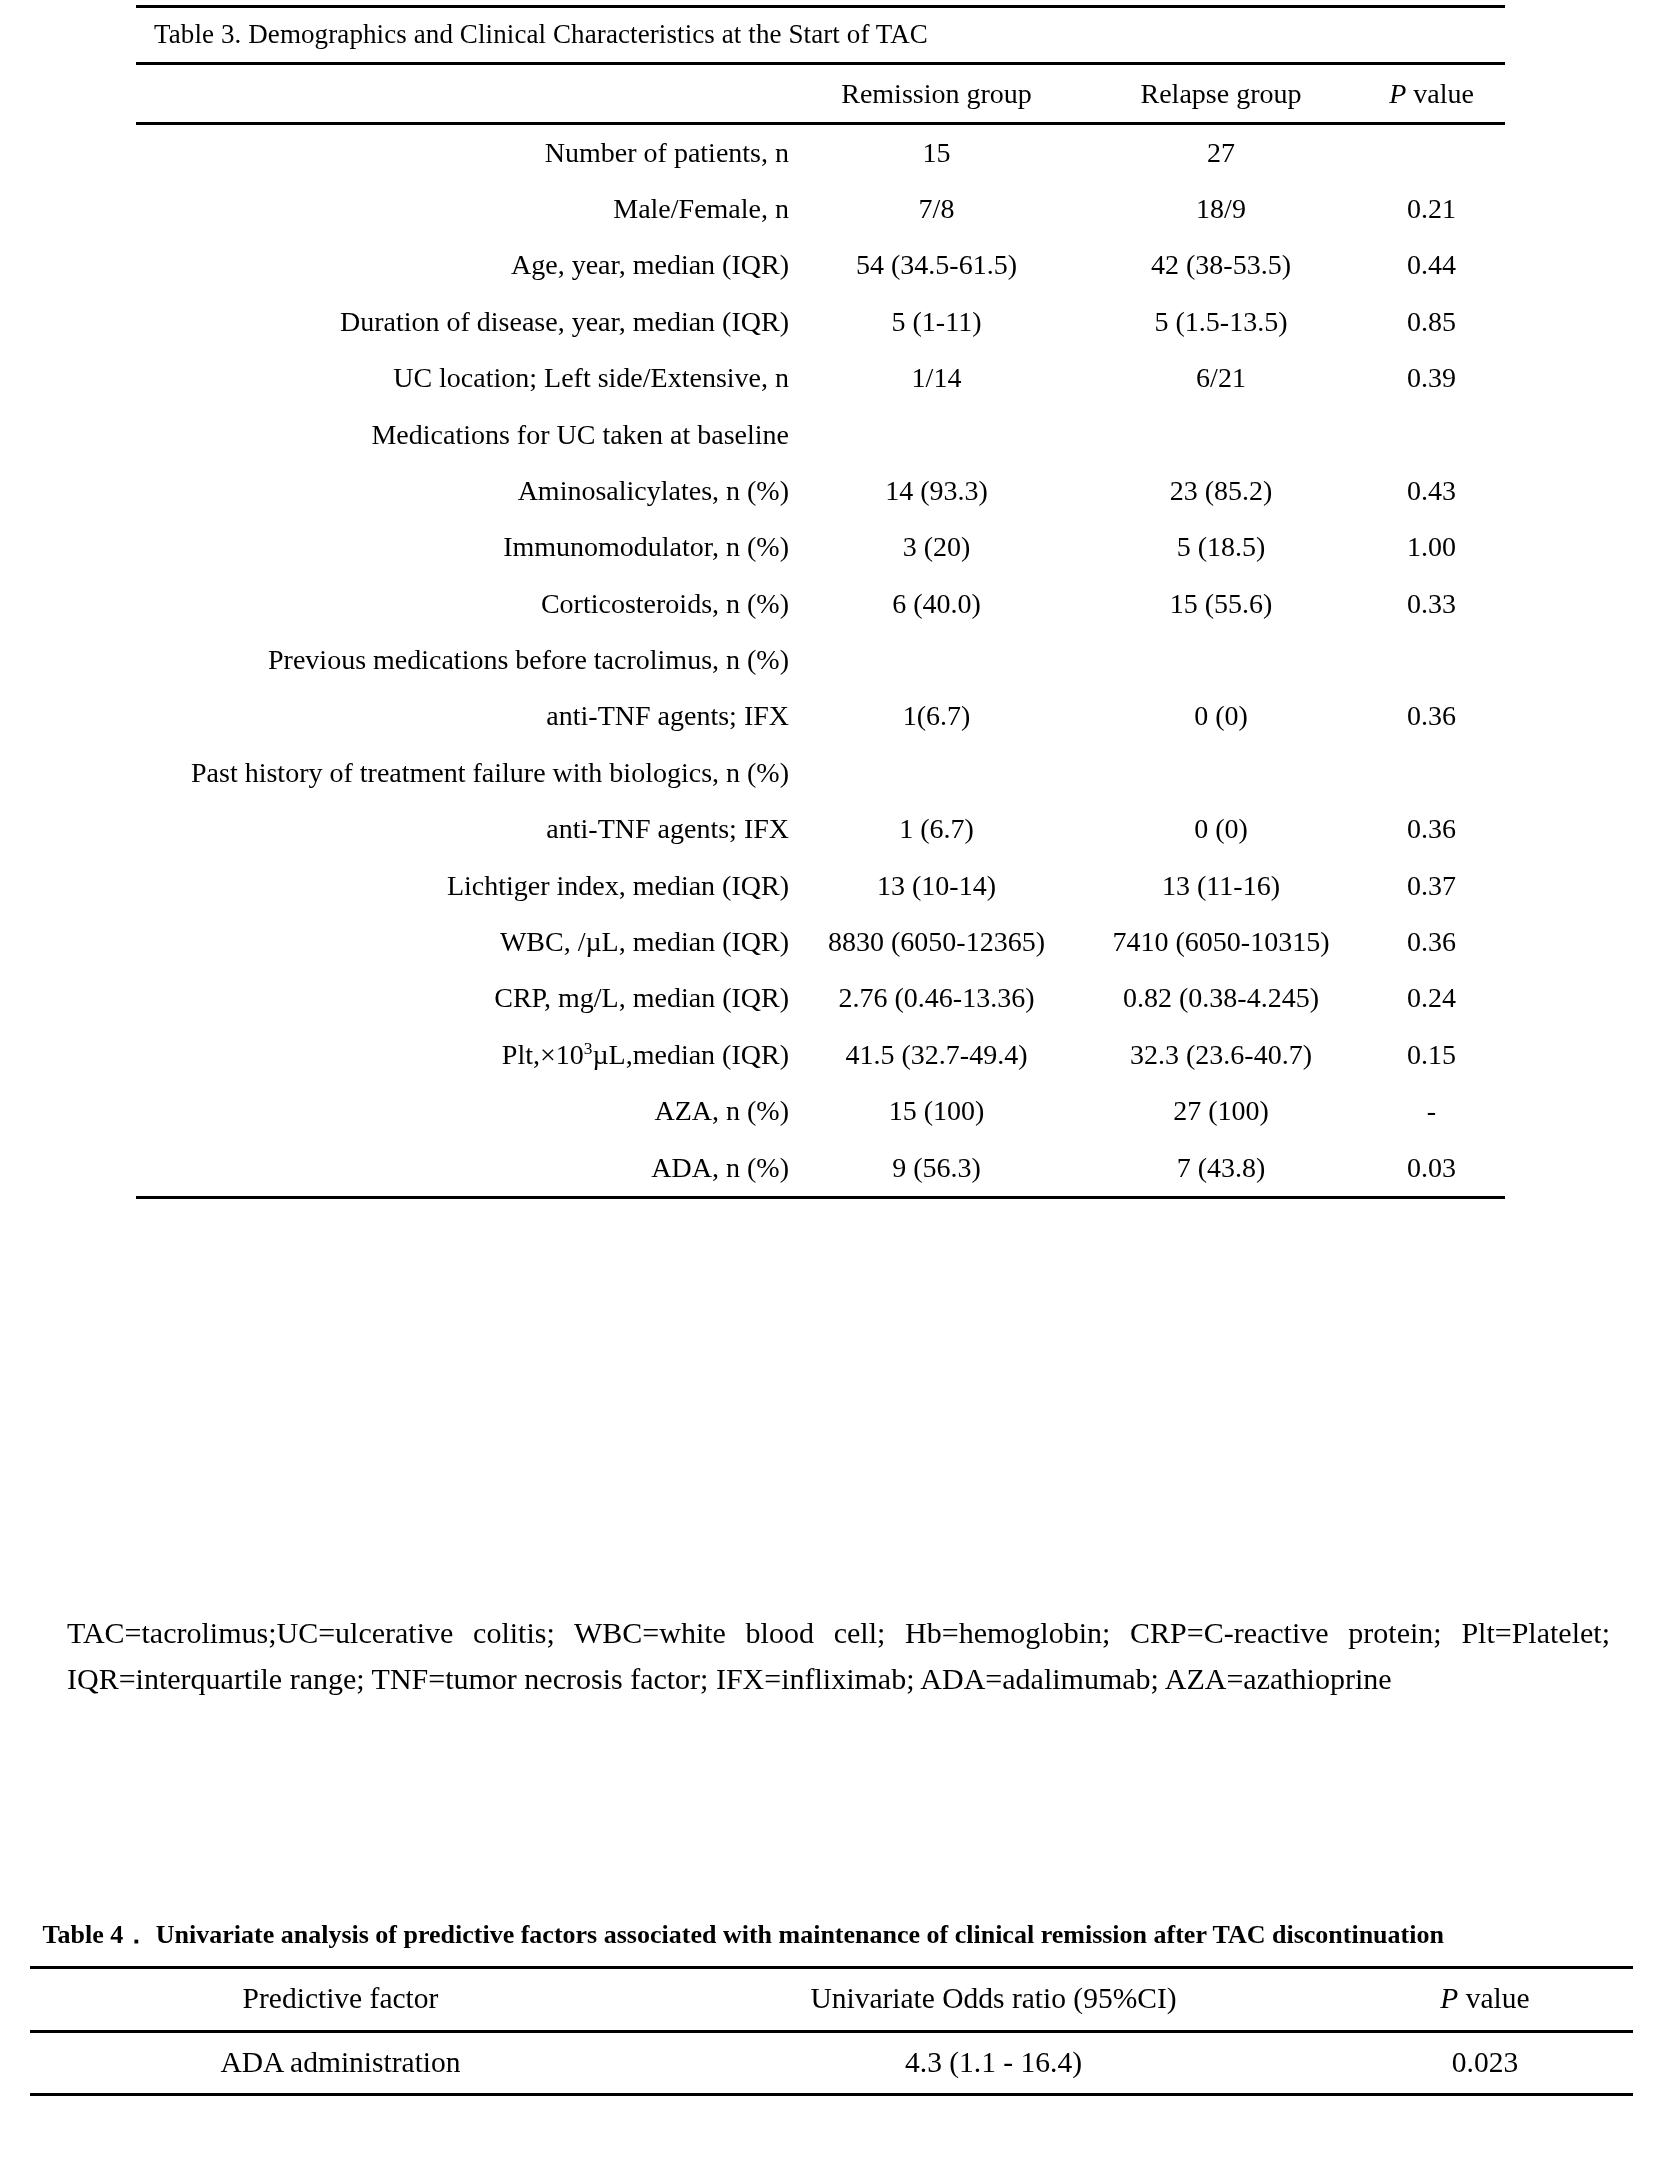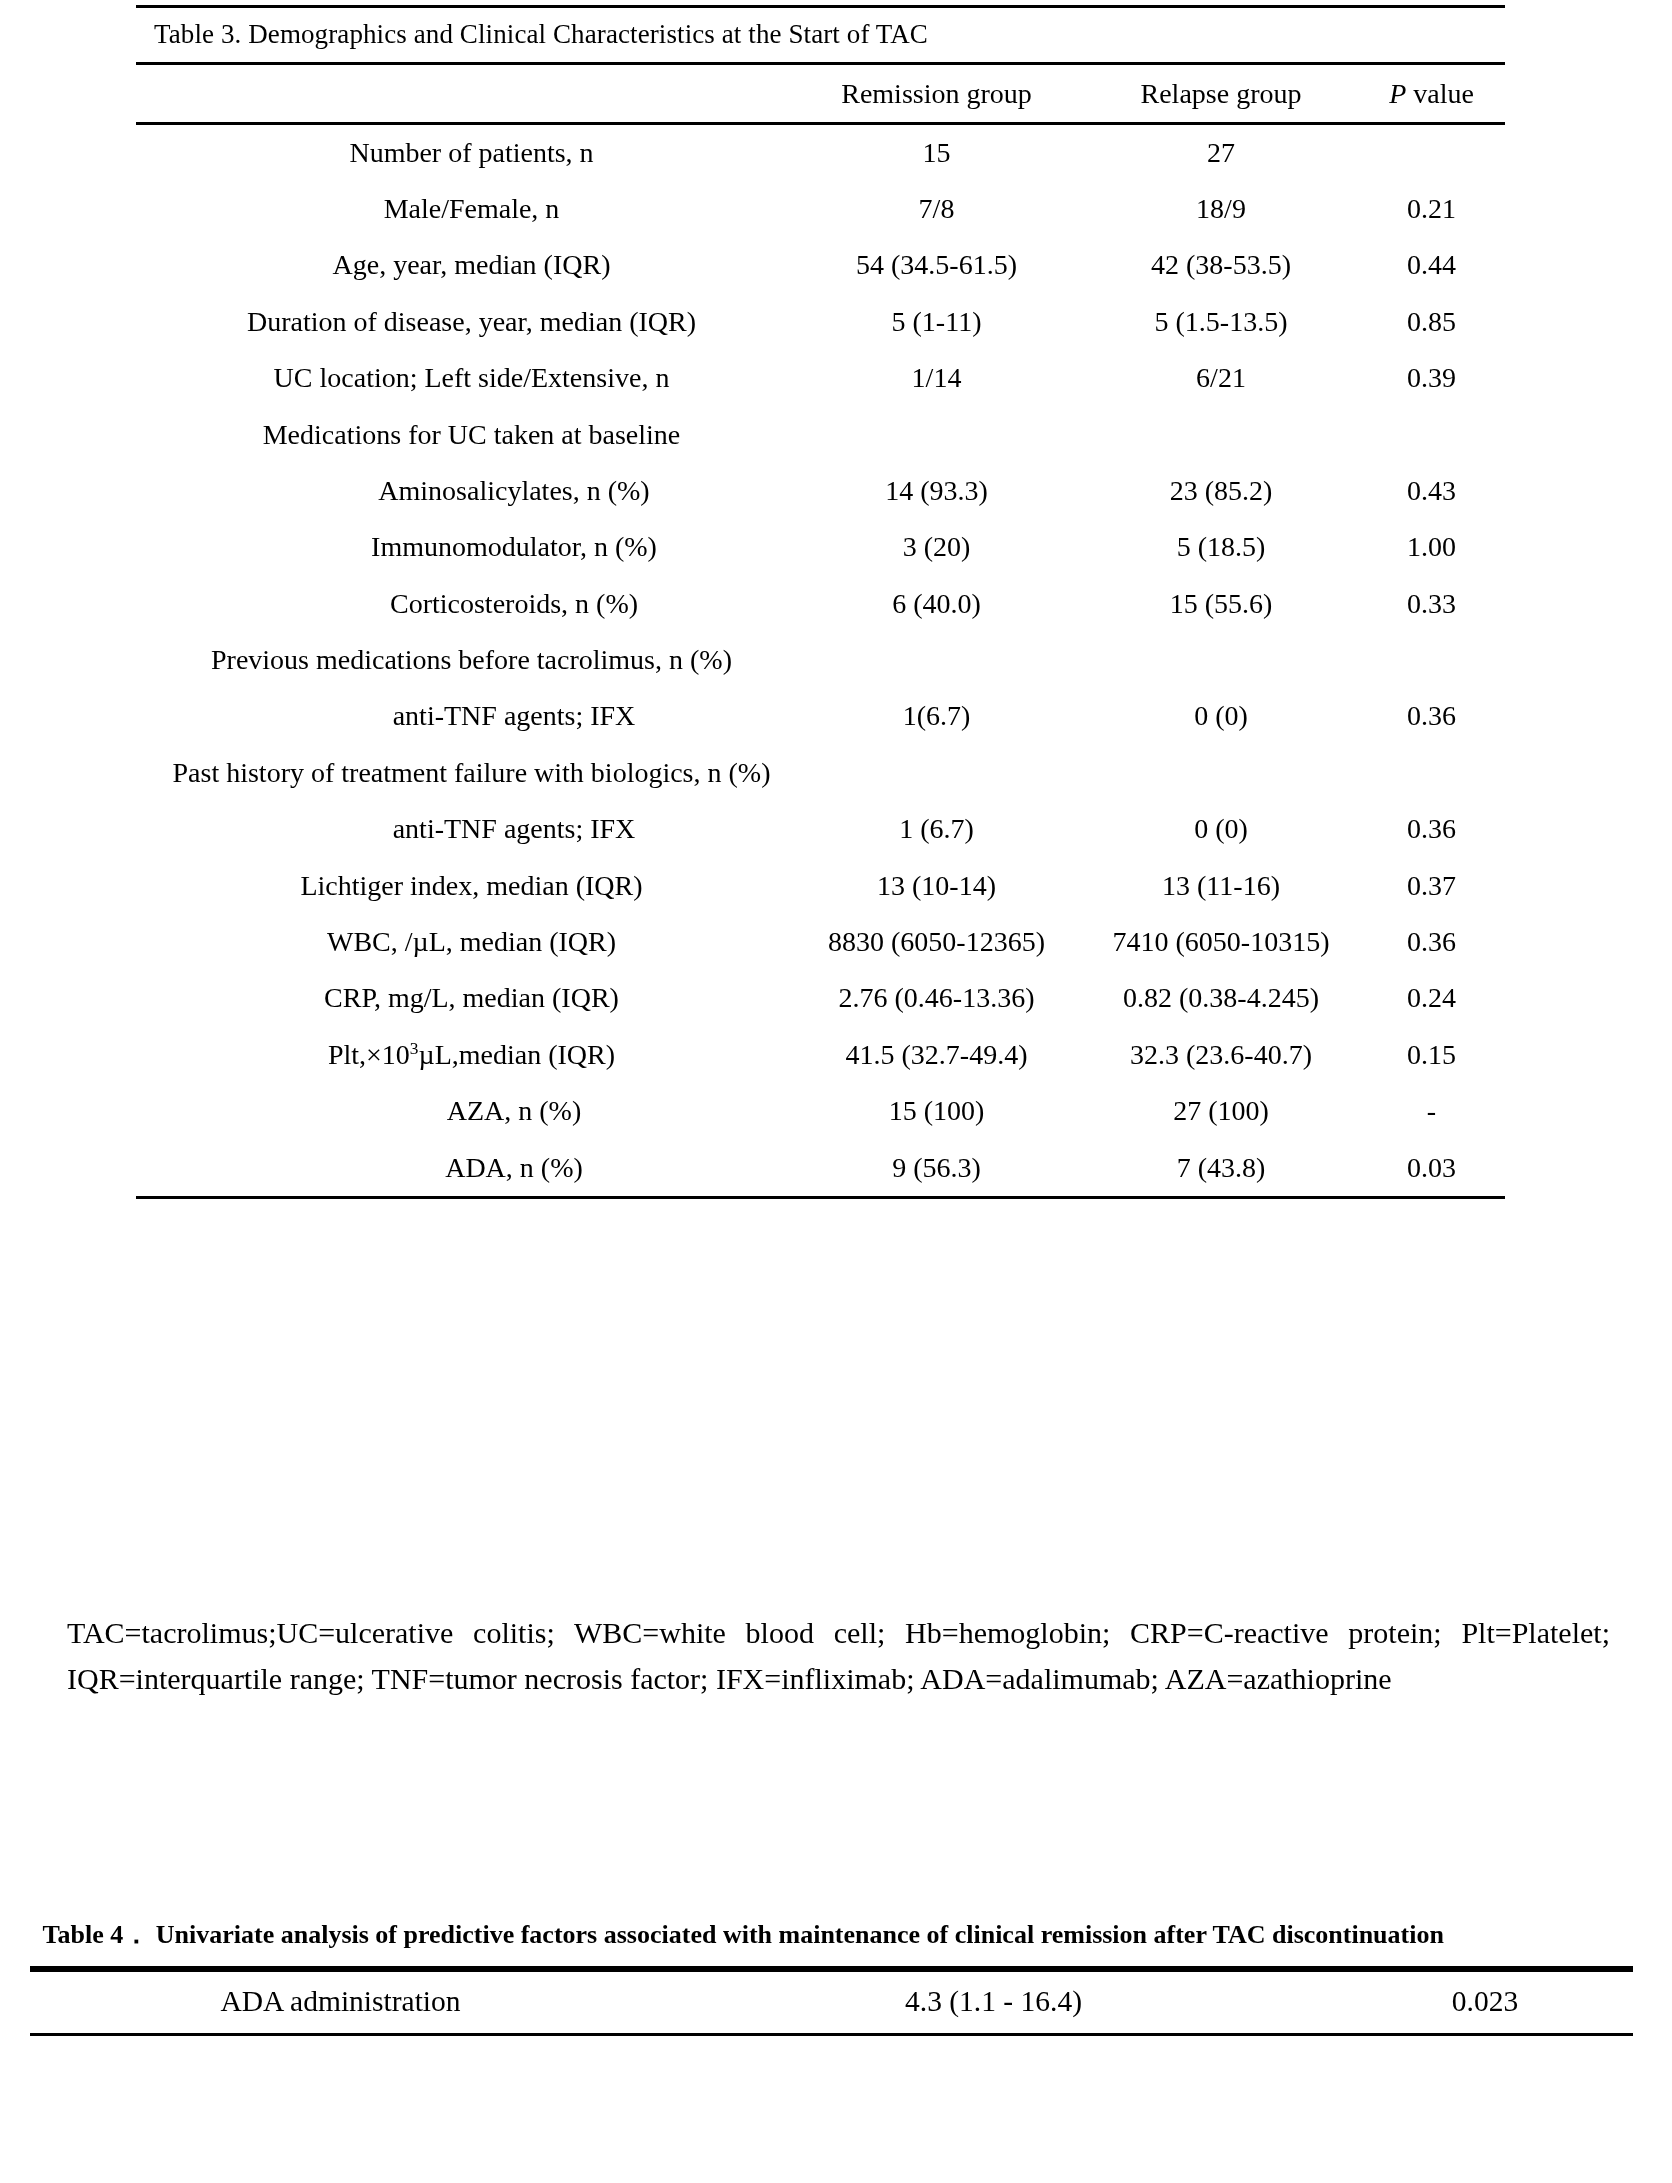--- a/index.html
+++ b/index.html
@@ -58,21 +58,21 @@
   }
   .hdr-cell {
     text-align: center;
     padding: 13.7px 0 12.6px 0 !important;
     font-size: 28px;
   }
   .hdr-cell.blank { }
   .ital { font-style: italic; }
 
   .row-label {
-    text-align: center;
+    text-align: right;
     padding: 12.6px 0 13px 18px !important;
     white-space: nowrap;
   }
   .row-label.ind1 { padding-left: 103px !important; }
   .row-val {
     text-align: center;
     padding: 12.6px 0 13px 0 !important;
     white-space: nowrap;
   }
   sup.sup3 { font-size: 0.62em; vertical-align: super; line-height: 0; }
@@ -284,20 +284,34 @@
         </tbody>
     </table>
     <div class="rule-med"></div>
   </div>
 
   <p class="footnote">TAC=tacrolimus;UC=ulcerative colitis; WBC=white blood cell; Hb=hemoglobin; CRP=C-reactive protein; Plt=Platelet; IQR=interquartile range; TNF=tumor necrosis factor; IFX=infliximab; ADA=adalimumab; AZA=azathioprine</p>
 
   <div class="t4-wrap">
     <div class="t4-caption">Table 4． Univariate analysis of predictive factors associated with maintenance of clinical remission after TAC discontinuation</div>
     <div class="rule-thick"></div>
+    <table class="t4">
+      <colgroup>
+          <col class="d-factor">
+          <col class="d-or">
+          <col class="d-p">
+        </colgroup>
+      <tbody>
+        <tr>
+          <td>Predictive factor</td>
+          <td>Univariate Odds ratio (95%CI)</td>
+          <td><span class="ital">P</span><span> value</span></td>
+        </tr>
+      </tbody>
+    </table>
     <div class="rule-med"></div>
     <table class="t4">
       <colgroup>
           <col class="d-factor">
           <col class="d-or">
           <col class="d-p">
         </colgroup>
       <tbody id="t4-rows">
           <tr>
             <td>ADA administration</td>

